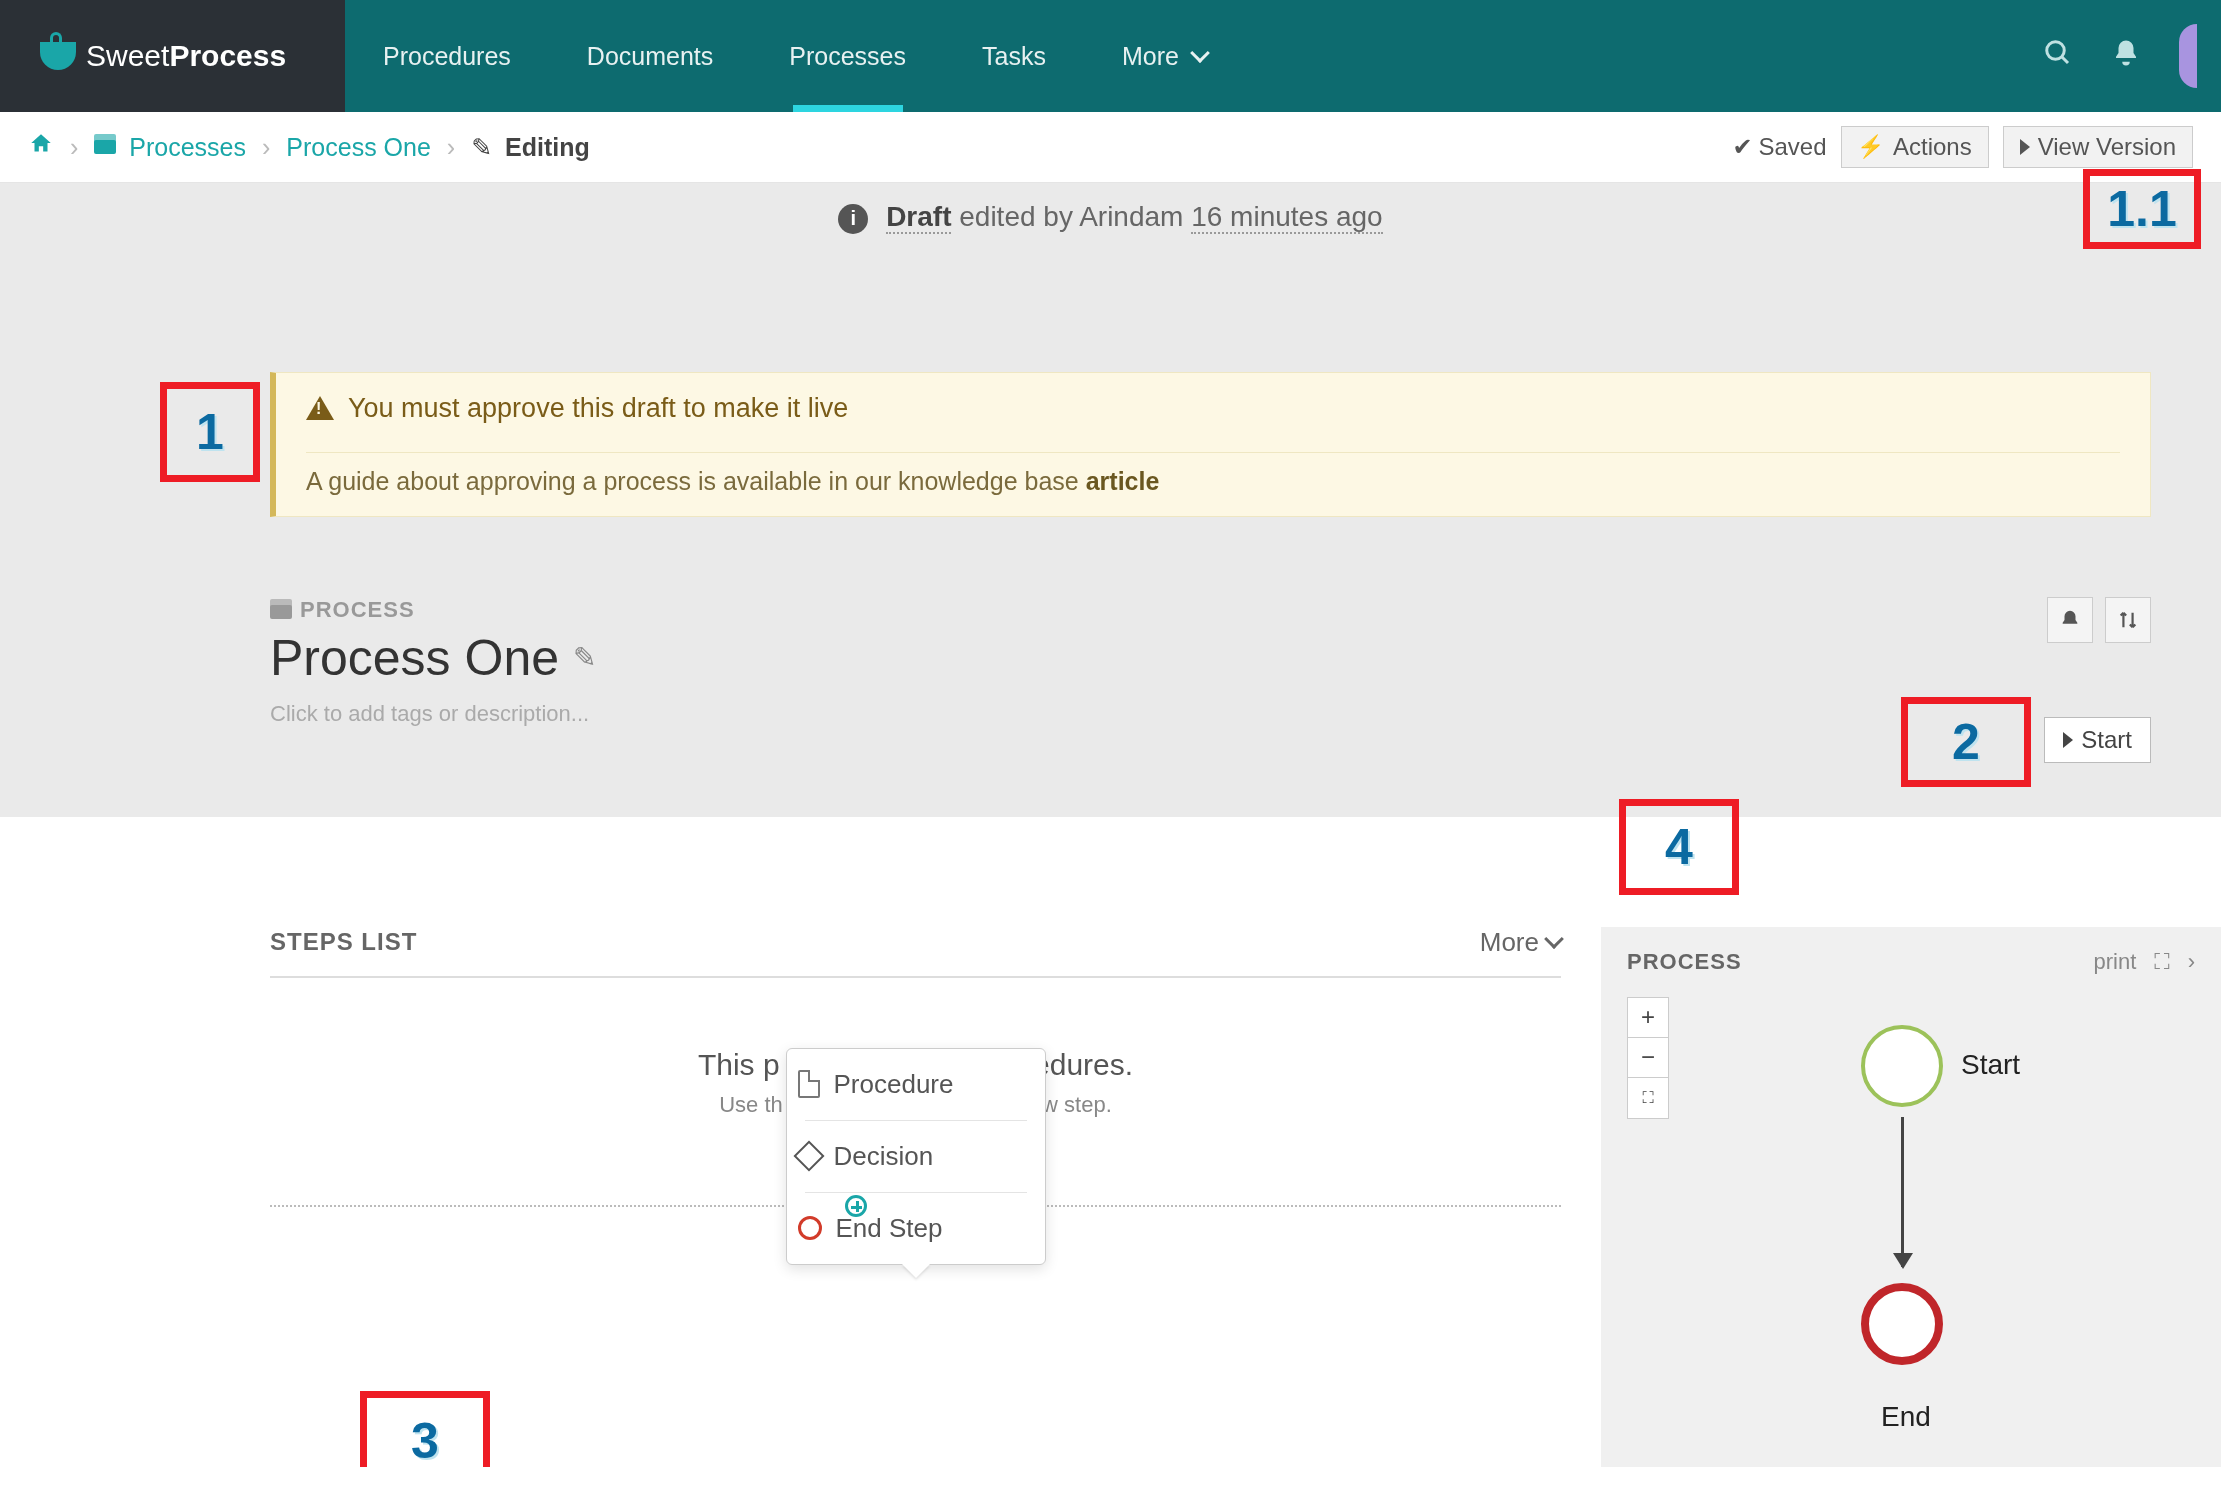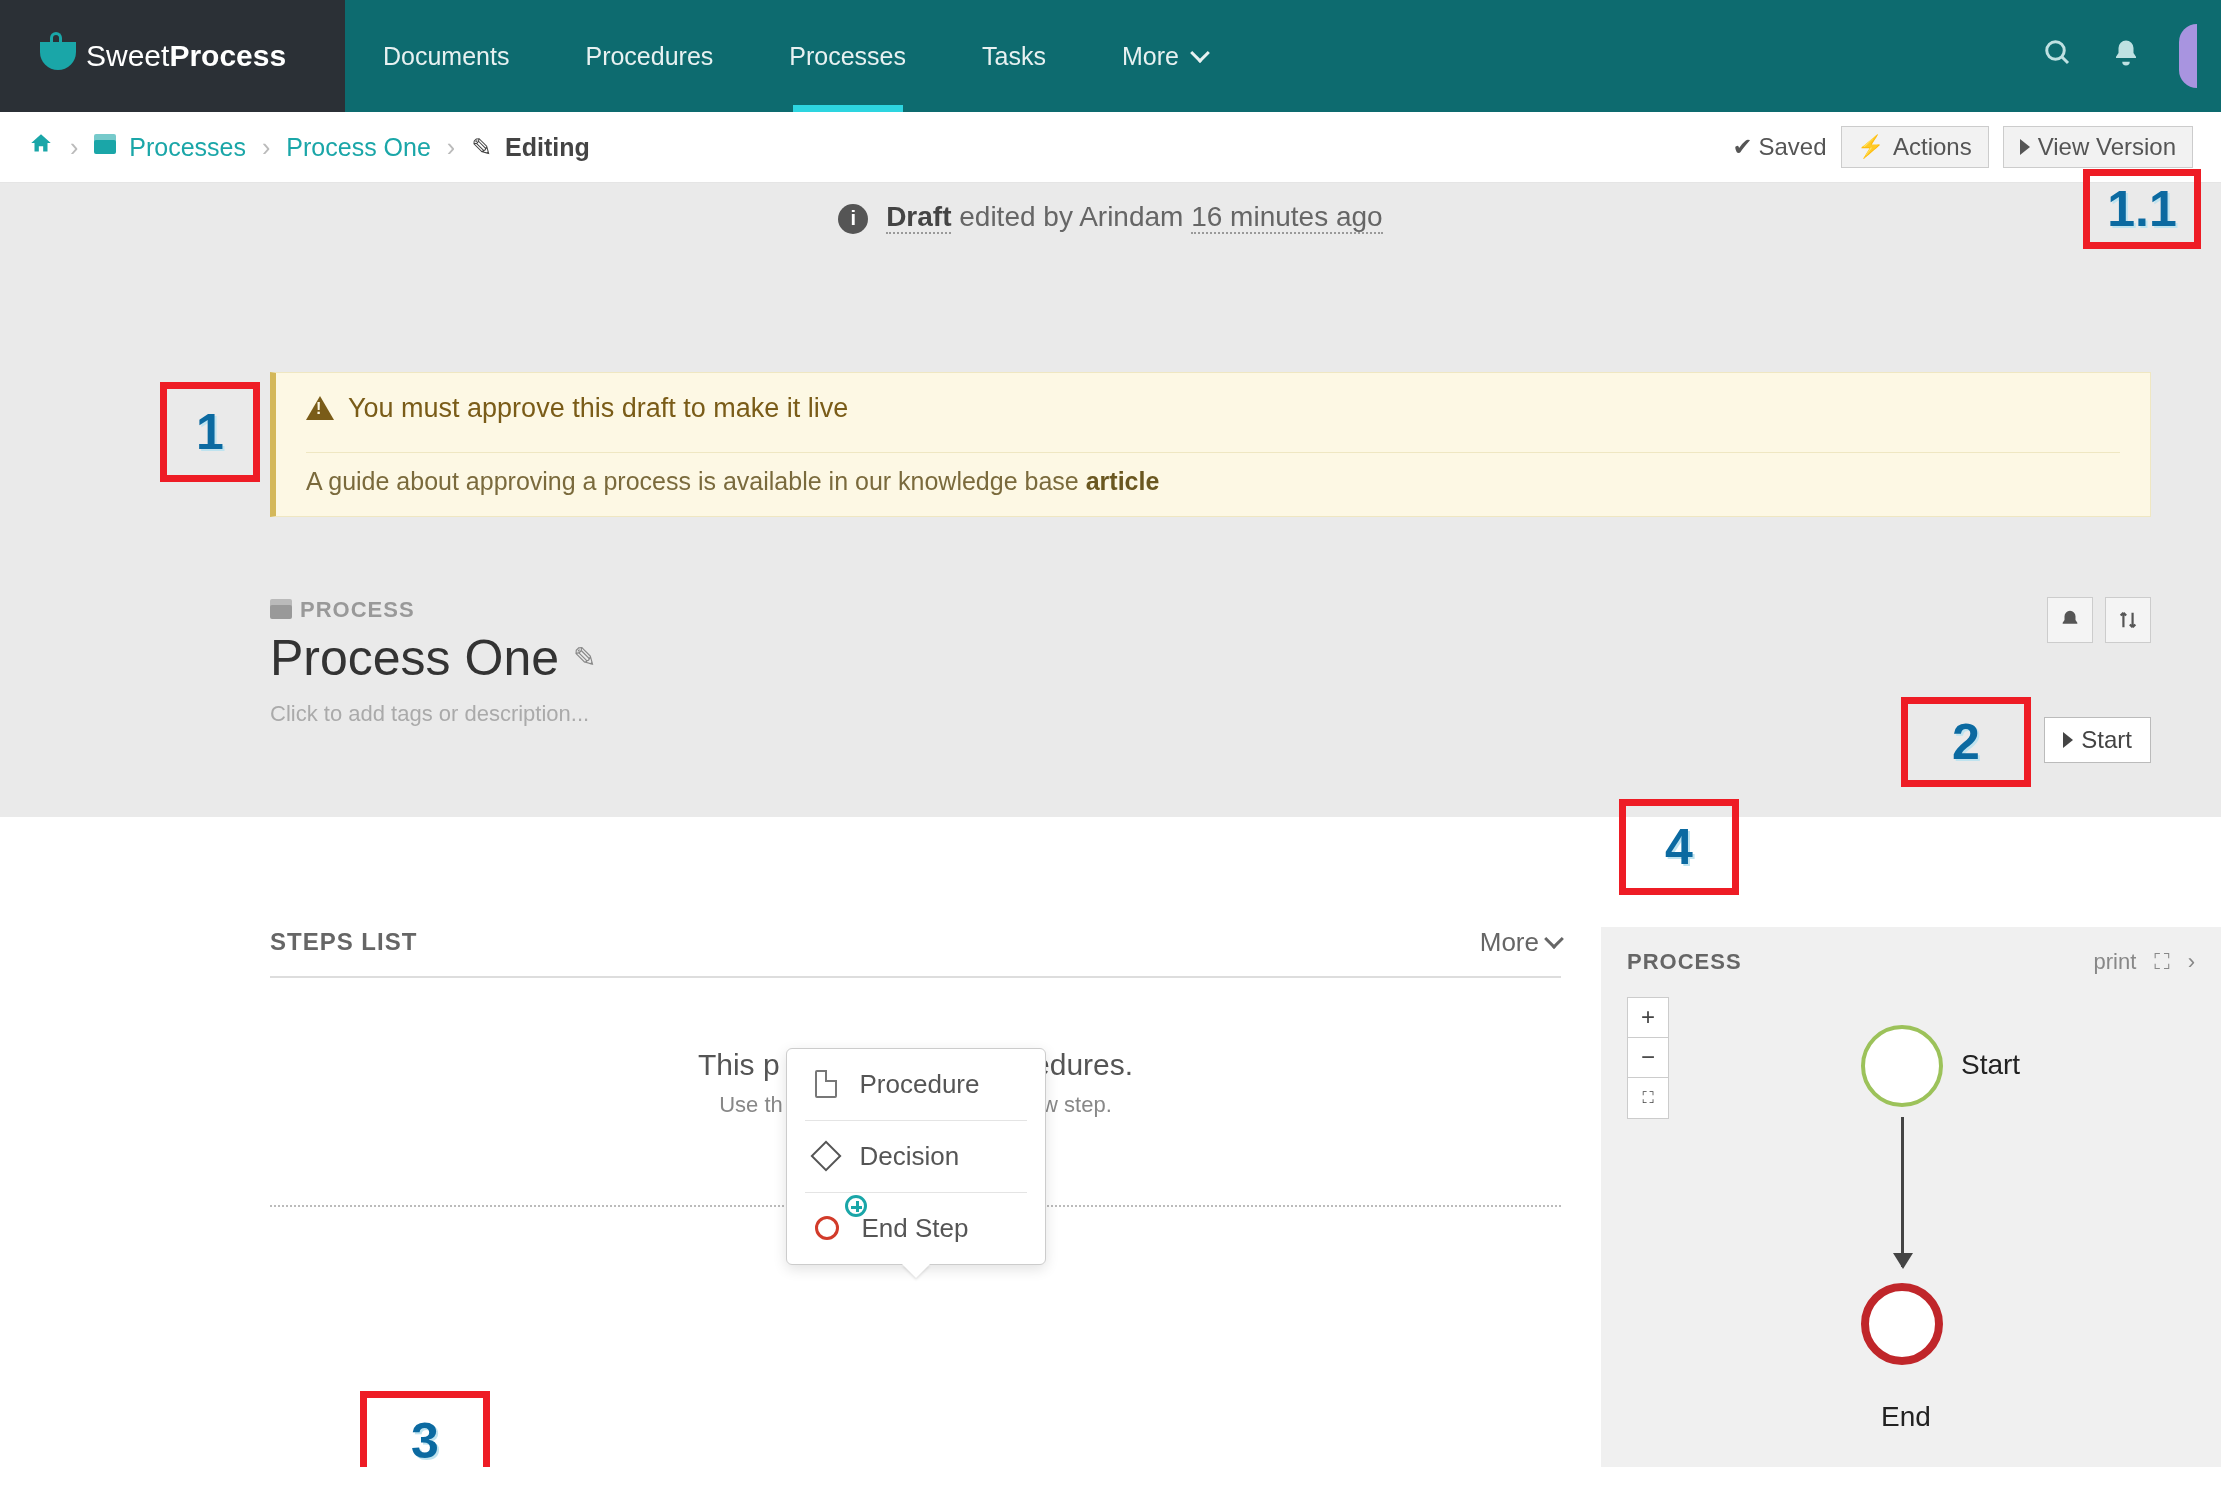--- a/index.html
+++ b/index.html
@@ -286,24 +286,24 @@
     content:"";
     position:absolute;
     bottom:-14px; left:50%; transform:translateX(-50%);
     width:0;height:0;
     border-left:14px solid transparent;
     border-right:14px solid transparent;
     border-top:14px solid #fff;
     filter: drop-shadow(0 2px 1px rgba(0,0,0,.1));
   }
   .popup-item{
-    padding:20px 28px;
+    padding:20px 11px;
     font-size:26px;
     color:#555;
-    display:flex; align-items:center; gap:23px;
+    display:flex; align-items:center; gap:14px;
     cursor:pointer;
   }
   .popup-sep{ height:1px;background:#e4e4e4; margin:0 18px;}
   .ico-doc{ width:22px;height:28px;border:2px solid #777;border-radius:2px;position:relative;}
   .ico-doc::after{content:"";position:absolute;right:-2px;top:-2px;width:10px;height:10px;background:#fff;border-left:2px solid #777;border-bottom:2px solid #777;}
   .ico-diamond{ width:22px;height:22px;border:2px solid #555;transform:rotate(45deg);}
   .ico-endcirc{ width:24px;height:24px;border:3px solid #d23b2a;border-radius:50%;}
 
   
   .overview-col{
@@ -373,22 +373,22 @@
 <body>
 
 <div class="topnav">
   <div class="brand">
     <span class="brand-icon"></span>
     <span class="brand-text">
       <span>Sweet</span><b>Process</b>
     </span>
   </div>
   <div class="nav-items">
+    <div class="nav-item">Procedures</div>
     <div class="nav-item">Documents</div>
-    <div class="nav-item">Procedures</div>
     <div class="nav-item active">Processes</div>
     <div class="nav-item">Tasks</div>
     <div class="nav-item">
       <span>More</span>&nbsp;&nbsp;<span class="chev-down"></span>
     </div>
   </div>
   <div class="nav-right">
     <span class="nav-icon">
       <svg width="30" height="30" viewBox="0 0 24 24" fill="none" stroke="currentColor" stroke-width="2.4">
           <circle cx="10" cy="10" r="7"></circle>

